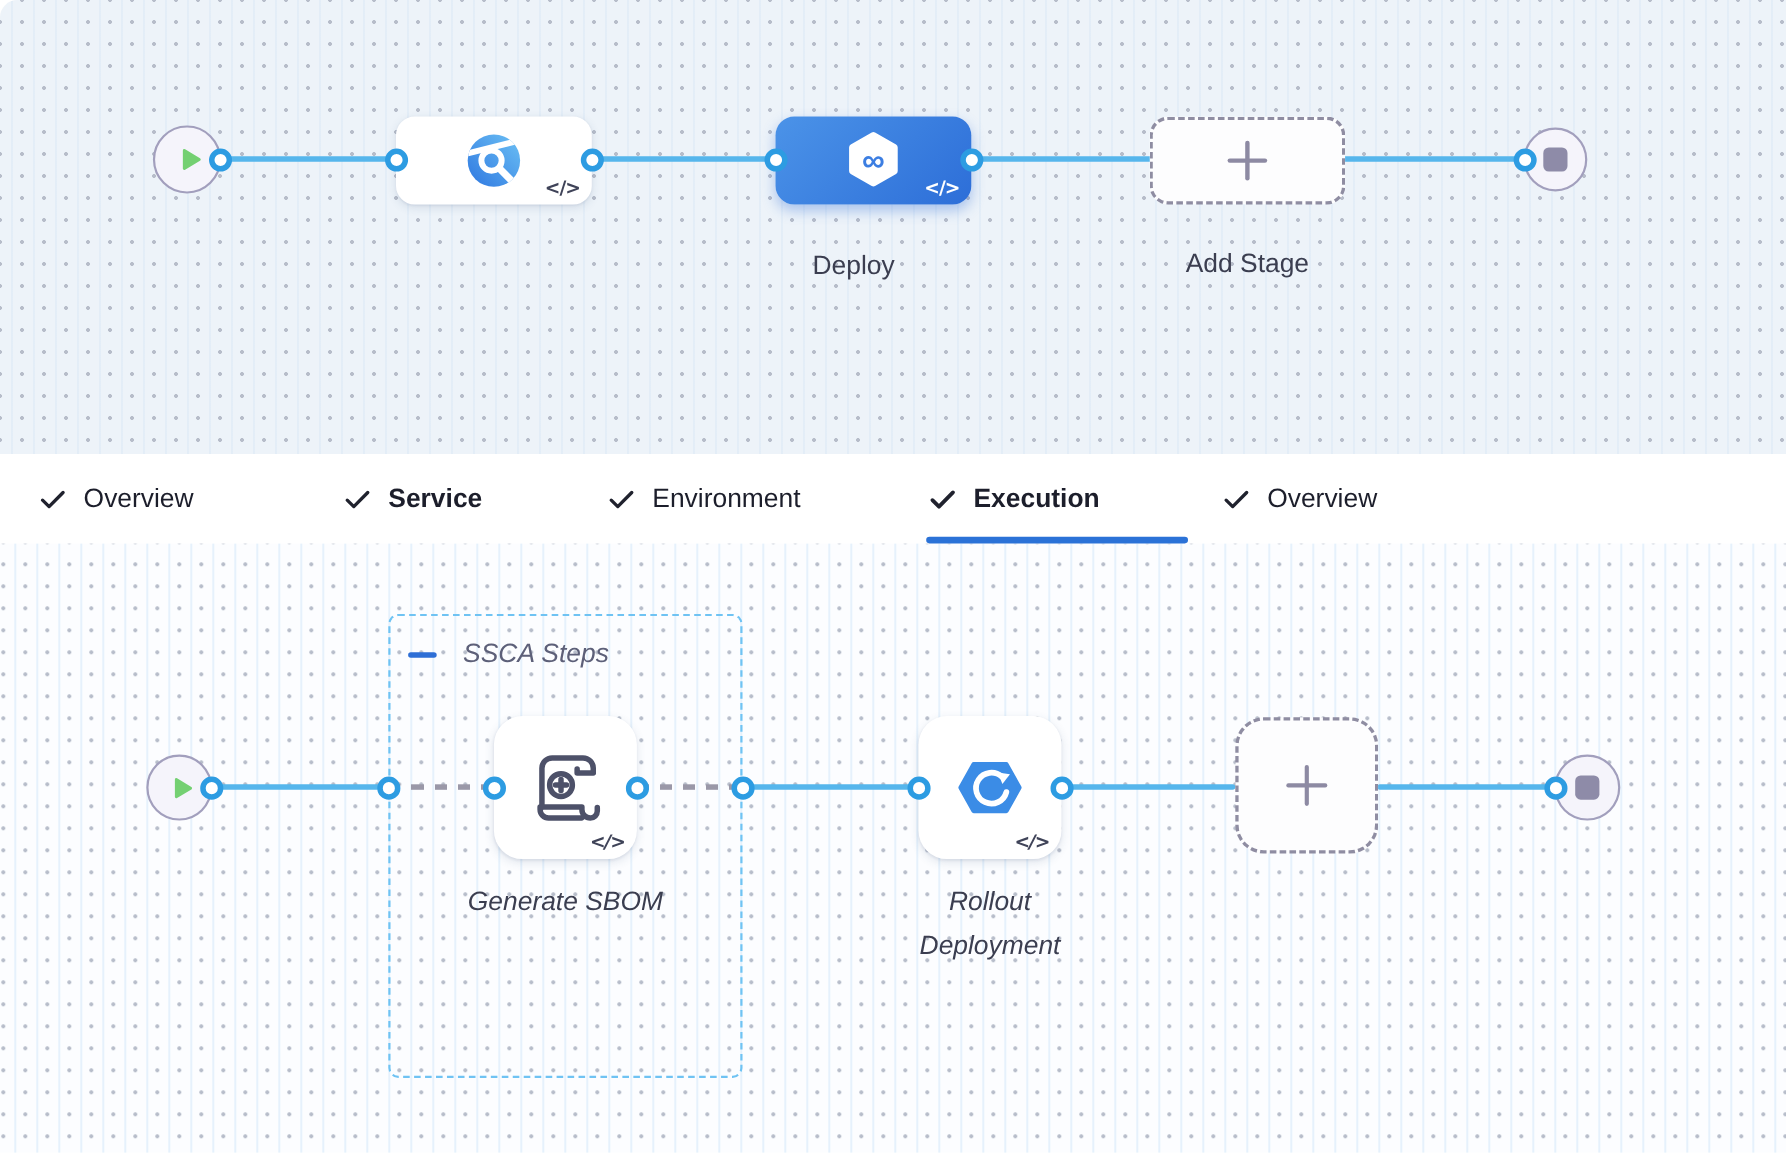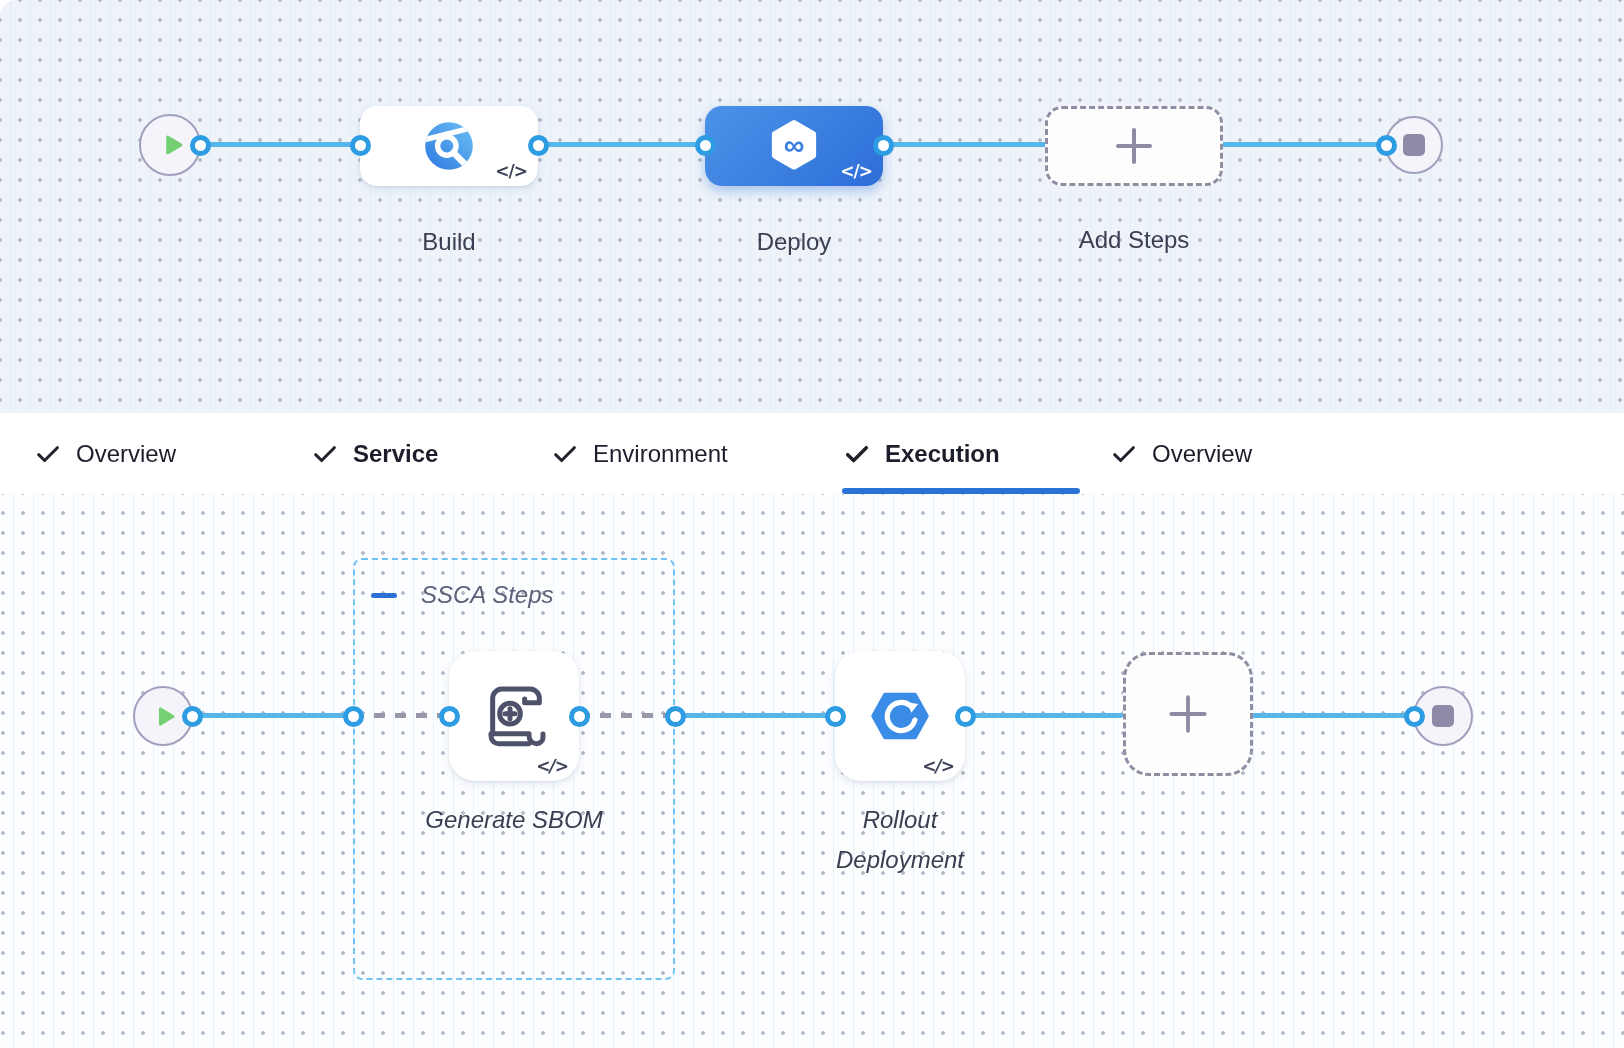--- a/index.html
+++ b/index.html
@@ -187,23 +187,22 @@
       <span class="stop-square"></span>
     </div>
 
     <div class="cdot" style="left:189.5px;top:134.5px;"></div>
     <div class="cdot" style="left:349.5px;top:134.5px;"></div>
     <div class="cdot" style="left:527.5px;top:134.5px;"></div>
     <div class="cdot" style="left:694.5px;top:134.5px;"></div>
     <div class="cdot" style="left:872.5px;top:134.5px;"></div>
     <div class="cdot" style="left:1375.5px;top:134.5px;"></div>
 
-    <div class="node-label" style="left:349px;top:222px;width:200px;">Build</div>
-    <div class="node-label" style="left:694px;top:222px;width:200px;">Deploy</div>
-    <div class="node-label" style="left:1034px;top:220px;width:200px;">Add Steps</div>
+    <div class="node-label" style="left:676px;top:222px;width:200px;">Deploy</div>
+    <div class="node-label" style="left:1034px;top:220px;width:200px;">Add Stage</div>
   </section>
 
   <nav class="tabbar">
     <div class="tab" style="left:34px;">
       <span>
           <svg width="28" height="28" viewBox="0 0 24 24" fill="none" stroke="#20222e" stroke-width="2.6" stroke-linecap="round" stroke-linejoin="round">
             <path d="M4 12.6 l5.1 5 L20 6.6"></path>
           </svg>
         </span>
       <span class="tab-label">Overview</span>

